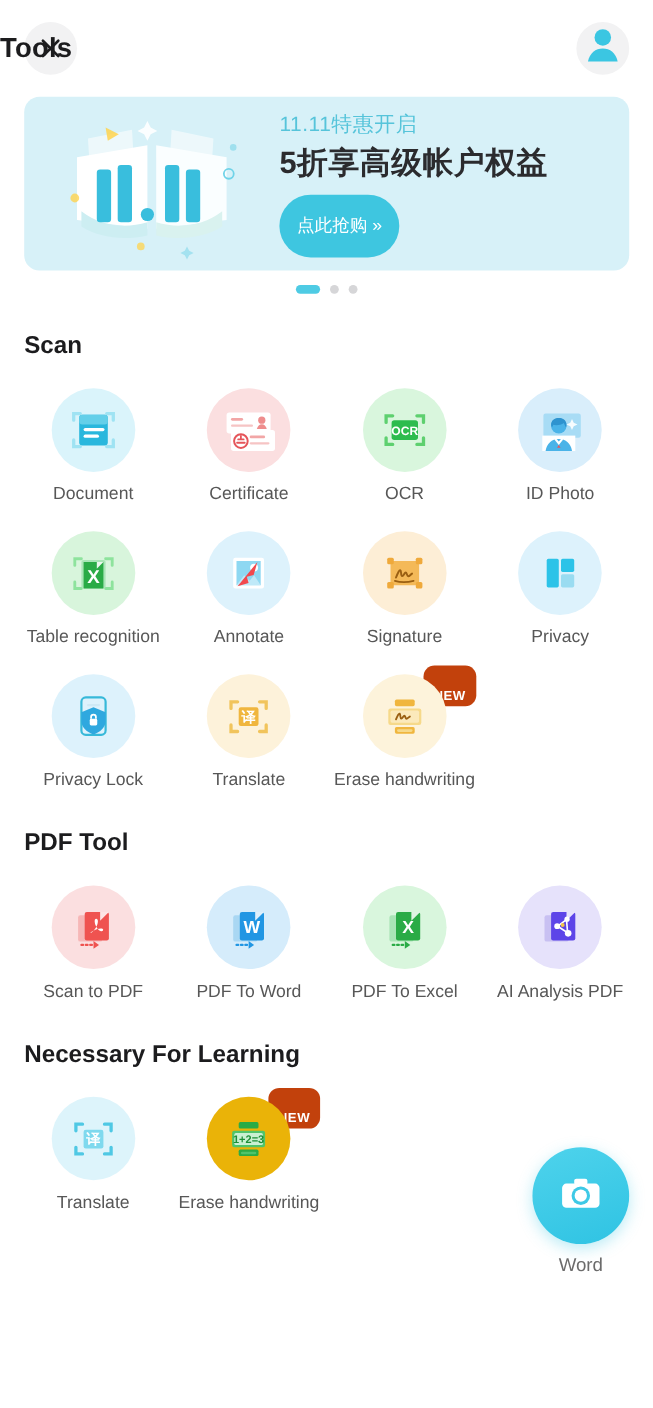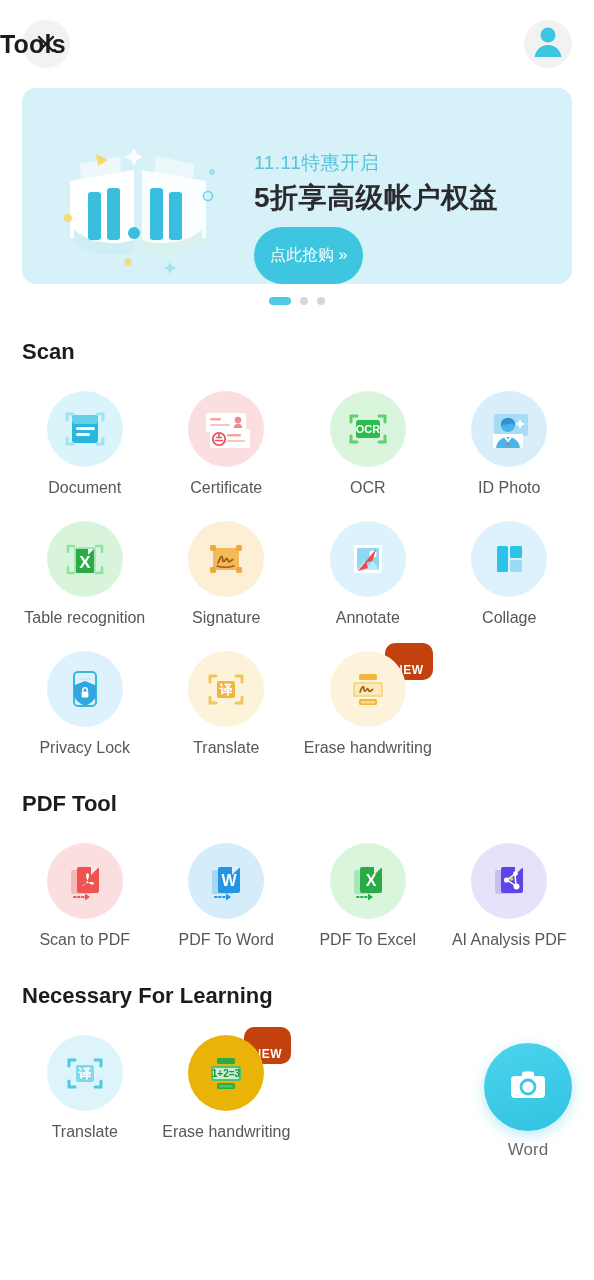--- a/index.html
+++ b/index.html
@@ -29,22 +29,22 @@
   }
   .avatar {
     width: 48px; height: 48px; border-radius: 50%;
     background: #f2f2f3; margin-left: auto; overflow: hidden;
     display:flex; align-items:flex-end; justify-content:center; cursor:pointer;
   }
 
   
   .banner-wrap { padding: 0 22px; }
   .banner {
-    height: 196px; border-radius: 14px; background: #d7f1f8;
-    display: flex; align-items: flex-end; overflow: hidden; position: relative;
+    height: 158px; border-radius: 14px; background: #d7f1f8;
+    display: flex; align-items: center; overflow: hidden; position: relative;
     cursor: pointer;
   }
   .banner-art { width: 232px; height: 158px; position: relative; flex: none; }
   .banner-text { flex: 1; padding-right: 10px; }
   .banner-kicker { font-size: 19px; color: #56c4da; margin-bottom: 3px; letter-spacing:.5px;}
   .banner-title { font-size: 28px; font-weight: bold; color: #2b2b2e; letter-spacing:.5px; }
   .banner-cta {
     margin-top: 10px; display: inline-flex; align-items: center; justify-content: center;
     background: #3ec6e0; color: #fff; font-size: 16px;
     border-radius: 999px; padding: 18px 16px; cursor: pointer;
@@ -241,58 +241,58 @@
           <rect x="17" y="16" width="22" height="26" rx="2" fill="#a9e5b6"></rect>
           <path d="M19 18 h18 v24 h-18z" fill="#2aab46"></path>
           <path d="M31 18 h6 l-6 6z" fill="#ffffff" opacity=".9"></path>
           <text x="28" y="37" font-family="Liberation Sans, sans-serif" font-size="17" font-weight="bold" fill="#fff" text-anchor="middle">X</text>
         </svg>
       </div>
       <div class="tool-label">Table recognition</div>
     </div>
 
     <div class="tool">
+      <div class="tool-icon" style="background:#ddf2fc">
+        <svg width="56" height="56" viewBox="0 0 56 56">
+          <rect x="14" y="14" width="28" height="28" rx="2" fill="#ffffff"></rect>
+          <rect x="17" y="17" width="22" height="22" fill="#8ed8f2"></rect>
+          <path d="M17 39 l7-9 5 5 4-5 6 9z" fill="#bfe9f8"></path>
+          <circle cx="33" cy="23" r="3.6" fill="#ffffff"></circle>
+          <path d="M36 18 L18 40 l10-3 -1.6-5.6 6.2-1.6z" fill="#f2494e"></path>
+        </svg>
+      </div>
+      <div class="tool-label">Annotate</div>
+    </div>
+
+    <div class="tool">
       <div class="tool-icon" style="background:#fdeed6">
         <svg width="56" height="56" viewBox="0 0 56 56">
           <rect x="15" y="17" width="26" height="22" rx="2" fill="#f4b958"></rect>
           <g fill="#efa93b">
             <rect x="12" y="14" width="6" height="6" rx="1.4"></rect>
             <rect x="38" y="14" width="6" height="6" rx="1.4"></rect>
             <rect x="12" y="36" width="6" height="6" rx="1.4"></rect>
             <rect x="38" y="36" width="6" height="6" rx="1.4"></rect>
           </g>
           <path d="M20 32c2-5 3-7 4-6.5s.2 5 1.6 5.2c1.4.2 2-3.2 3.2-3.2s1 3.4 2.4 3.4c1.2 0 2-1.6 3.4-2.4" stroke="#9a5f12" stroke-width="1.8" fill="none" stroke-linecap="round"></path>
           <path d="M19 35c5 1.6 11 1.6 17 0" stroke="#9a5f12" stroke-width="1.6" fill="none" stroke-linecap="round"></path>
         </svg>
       </div>
       <div class="tool-label">Signature</div>
     </div>
 
     <div class="tool">
       <div class="tool-icon" style="background:#ddf2fc">
         <svg width="56" height="56" viewBox="0 0 56 56">
-          <rect x="14" y="14" width="28" height="28" rx="2" fill="#ffffff"></rect>
-          <rect x="17" y="17" width="22" height="22" fill="#8ed8f2"></rect>
-          <path d="M17 39 l7-9 5 5 4-5 6 9z" fill="#bfe9f8"></path>
-          <circle cx="33" cy="23" r="3.6" fill="#ffffff"></circle>
-          <path d="M36 18 L18 40 l10-3 -1.6-5.6 6.2-1.6z" fill="#f2494e"></path>
-        </svg>
-      </div>
-      <div class="tool-label">Annotate</div>
-    </div>
-
-    <div class="tool">
-      <div class="tool-icon" style="background:#ddf2fc">
-        <svg width="56" height="56" viewBox="0 0 56 56">
           <rect x="16" y="15" width="11" height="26" rx="1.5" fill="#2cc3e8"></rect>
           <rect x="29" y="15" width="12" height="12" rx="1.5" fill="#2cc3e8"></rect>
           <rect x="29" y="29" width="12" height="12" rx="1.5" fill="#9adcf1"></rect>
         </svg>
       </div>
-      <div class="tool-label">Collage</div>
+      <div class="tool-label">Privacy</div>
     </div>
 
     <div class="tool">
       <div class="tool-icon" style="background:#ddf2fc">
         <svg width="56" height="56" viewBox="0 0 56 56">
           <rect x="17" y="11" width="22" height="34" rx="4" fill="none" stroke="#37b9d9" stroke-width="2"></rect>
           <rect x="22" y="17" width="12" height="2" rx="1" fill="#cfe9f5"></rect>
           <rect x="22" y="22" width="12" height="2" rx="1" fill="#cfe9f5"></rect>
           <path d="M28 20 l11 4.4 v8c0 6-5 10-11 12.4 -6-2.4-11-6.4-11-12.4v-8z" fill="#2fa8df"></path>
           <rect x="24.6" y="30.5" width="6.8" height="6" rx="1.3" fill="#ffffff"></rect>

